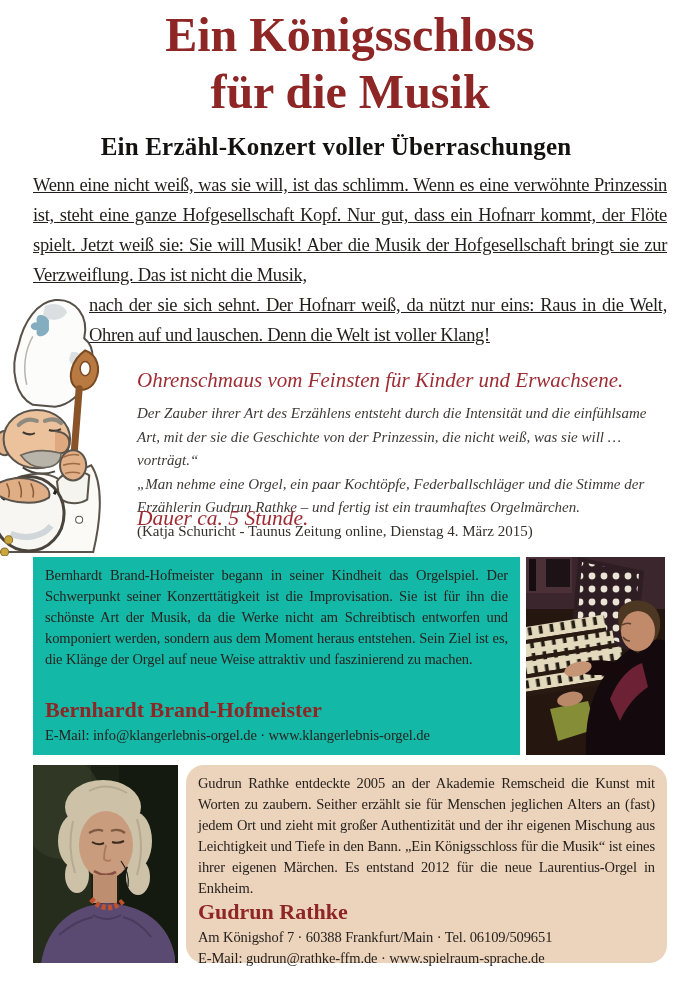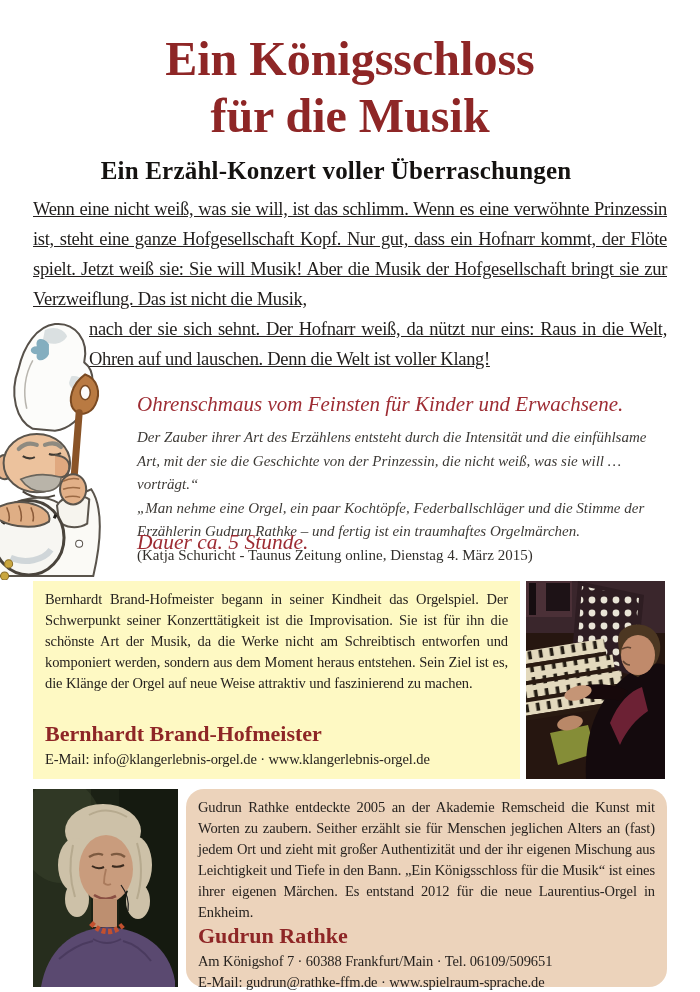--- a/index.html
+++ b/index.html
@@ -1,18 +1,18 @@
 <!DOCTYPE html>
 <html lang="de"><head>
 <meta charset="utf-8">
 <style>
   html,body{margin:0;padding:0;background:#ffffff;}
   body{width:700px;height:992px;position:relative;overflow:hidden;
        font-family:"Liberation Serif","DejaVu Serif",serif;color:#211e1c;}
-  #page{position:absolute;inset:0;background:#ffffff;margin-top:24px;}
+  #page{position:absolute;inset:0;background:#ffffff;}
 
   .title{position:absolute;top:6px;left:0;width:700px;text-align:center;
          font-size:48px;line-height:57px;font-weight:bold;color:#8e2626;margin:0;}
   .subtitle{position:absolute;top:133px;left:0;width:672px;text-align:center;
          font-size:25px;font-weight:bold;color:#141210;margin:0;letter-spacing:.2px;}
 
   .intro{position:absolute;top:170px;left:33px;width:634px;
          font-size:18.5px;line-height:30px;letter-spacing:-0.3px;text-align:justify;}
   .intro p{margin:0;text-decoration:underline;}
   .intro .p2{margin-left:56px;}
@@ -27,21 +27,21 @@
   .quote .src{font-style:normal;color:#33302c;}
   .duration{position:absolute;top:506px;left:137px;
         font-size:21.5px;font-style:italic;color:#9d2c33;}
 
   section{position:absolute;left:33px;display:flex;}
   .organist-sec{top:557px;gap:6px;}
   .narrator-sec{top:765px;gap:8px;}
 
   .infobox{box-sizing:border-box;height:198px;padding:8px 12px 9px 12px;
            display:flex;flex-direction:column;}
-  .obox{width:487px;background:#fef9c3;}
+  .obox{width:487px;background:#14b8a6;}
   .nbox{width:481px;background:#ecd3bb;border-radius:18px;}
   .bio{margin:0;font-size:14.5px;line-height:21px;text-align:justify;
        letter-spacing:-0.1px;color:#26221f;}
   .flexspace{flex:1;}
   .pname{margin:0 0 2px 0;font-size:22px;font-weight:bold;color:#8e2626;}
   .contact{margin:0;font-size:14.5px;line-height:21px;color:#26221f;letter-spacing:-0.1px;}
 
   .photo{flex:none;display:block;}
 </style>
 </head>

